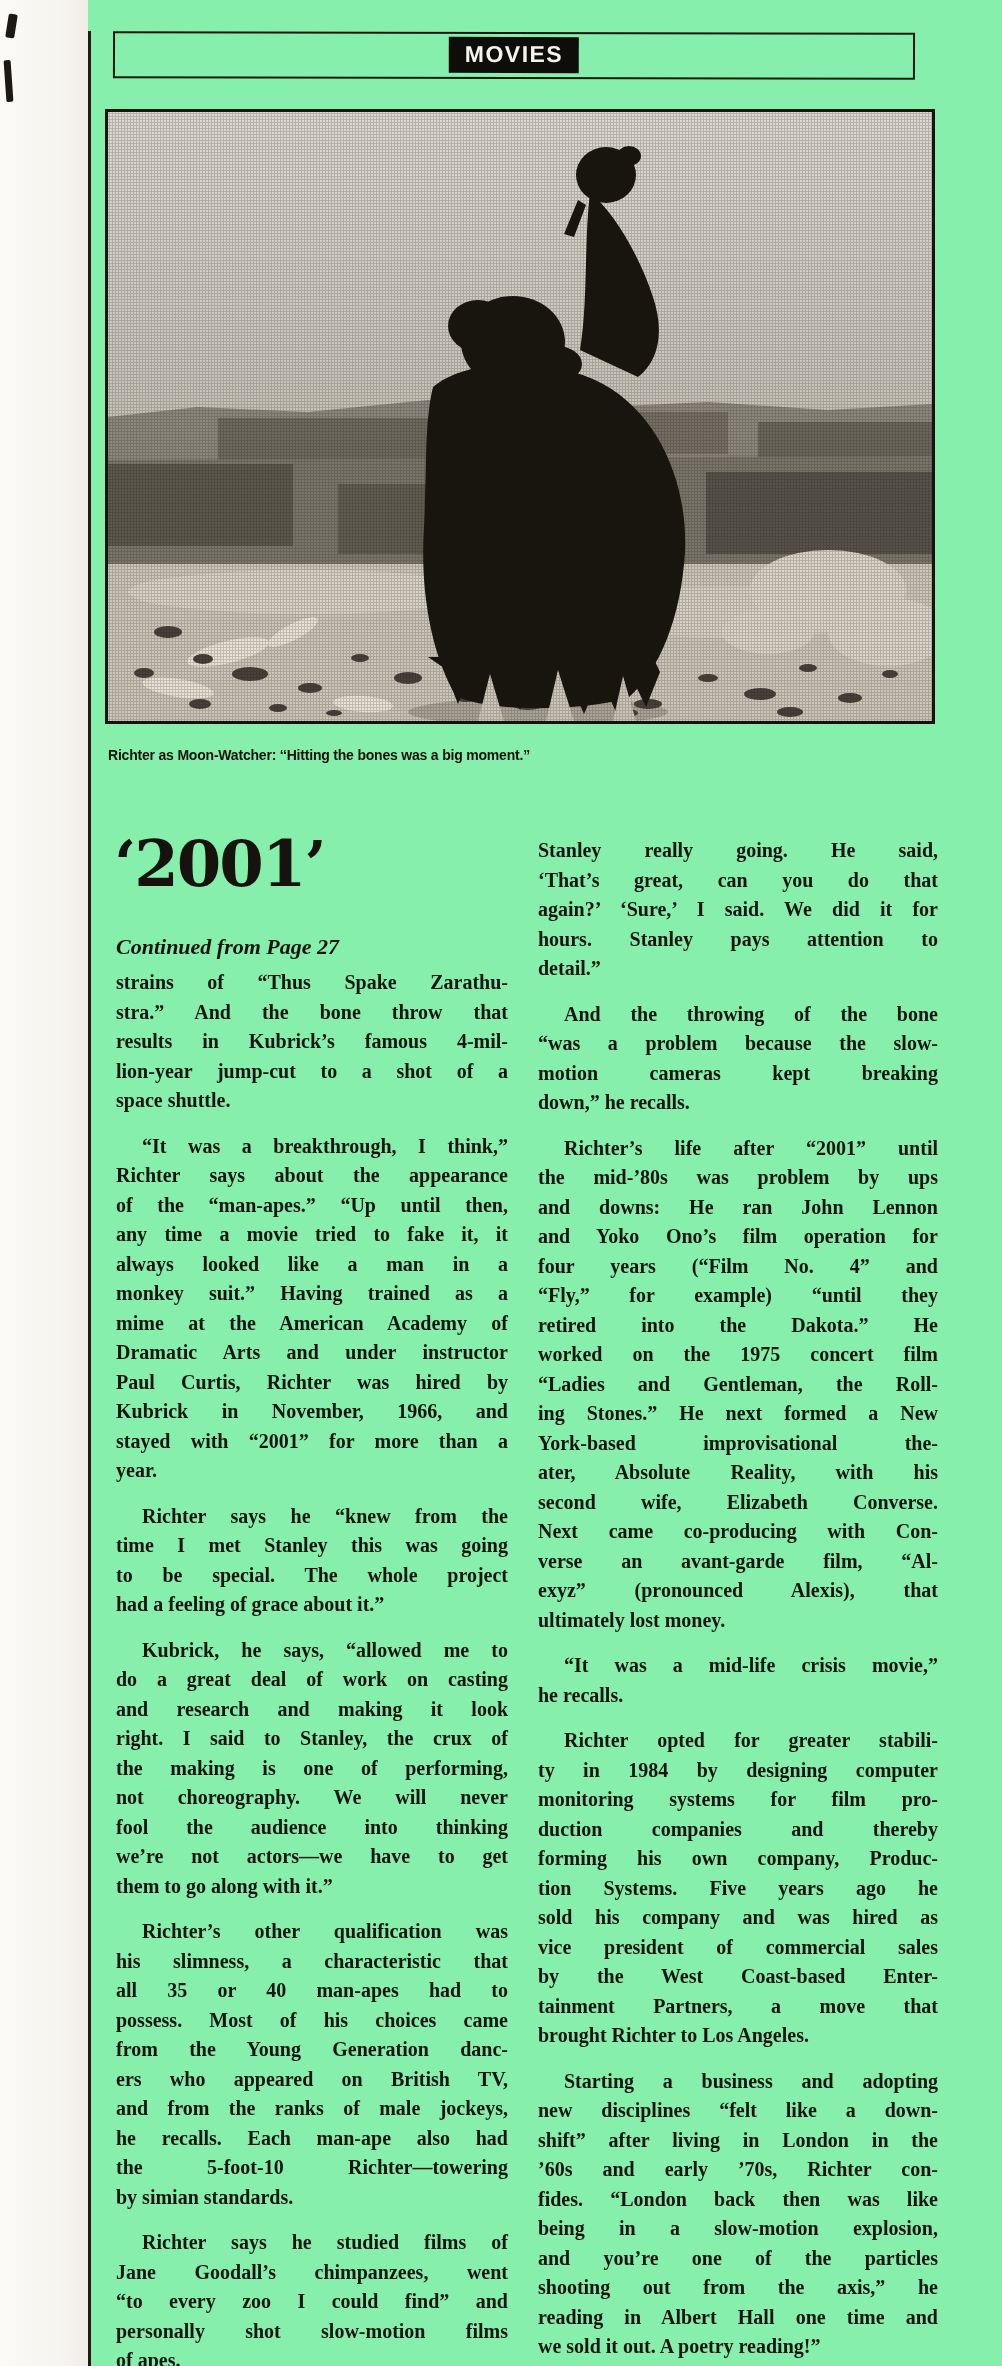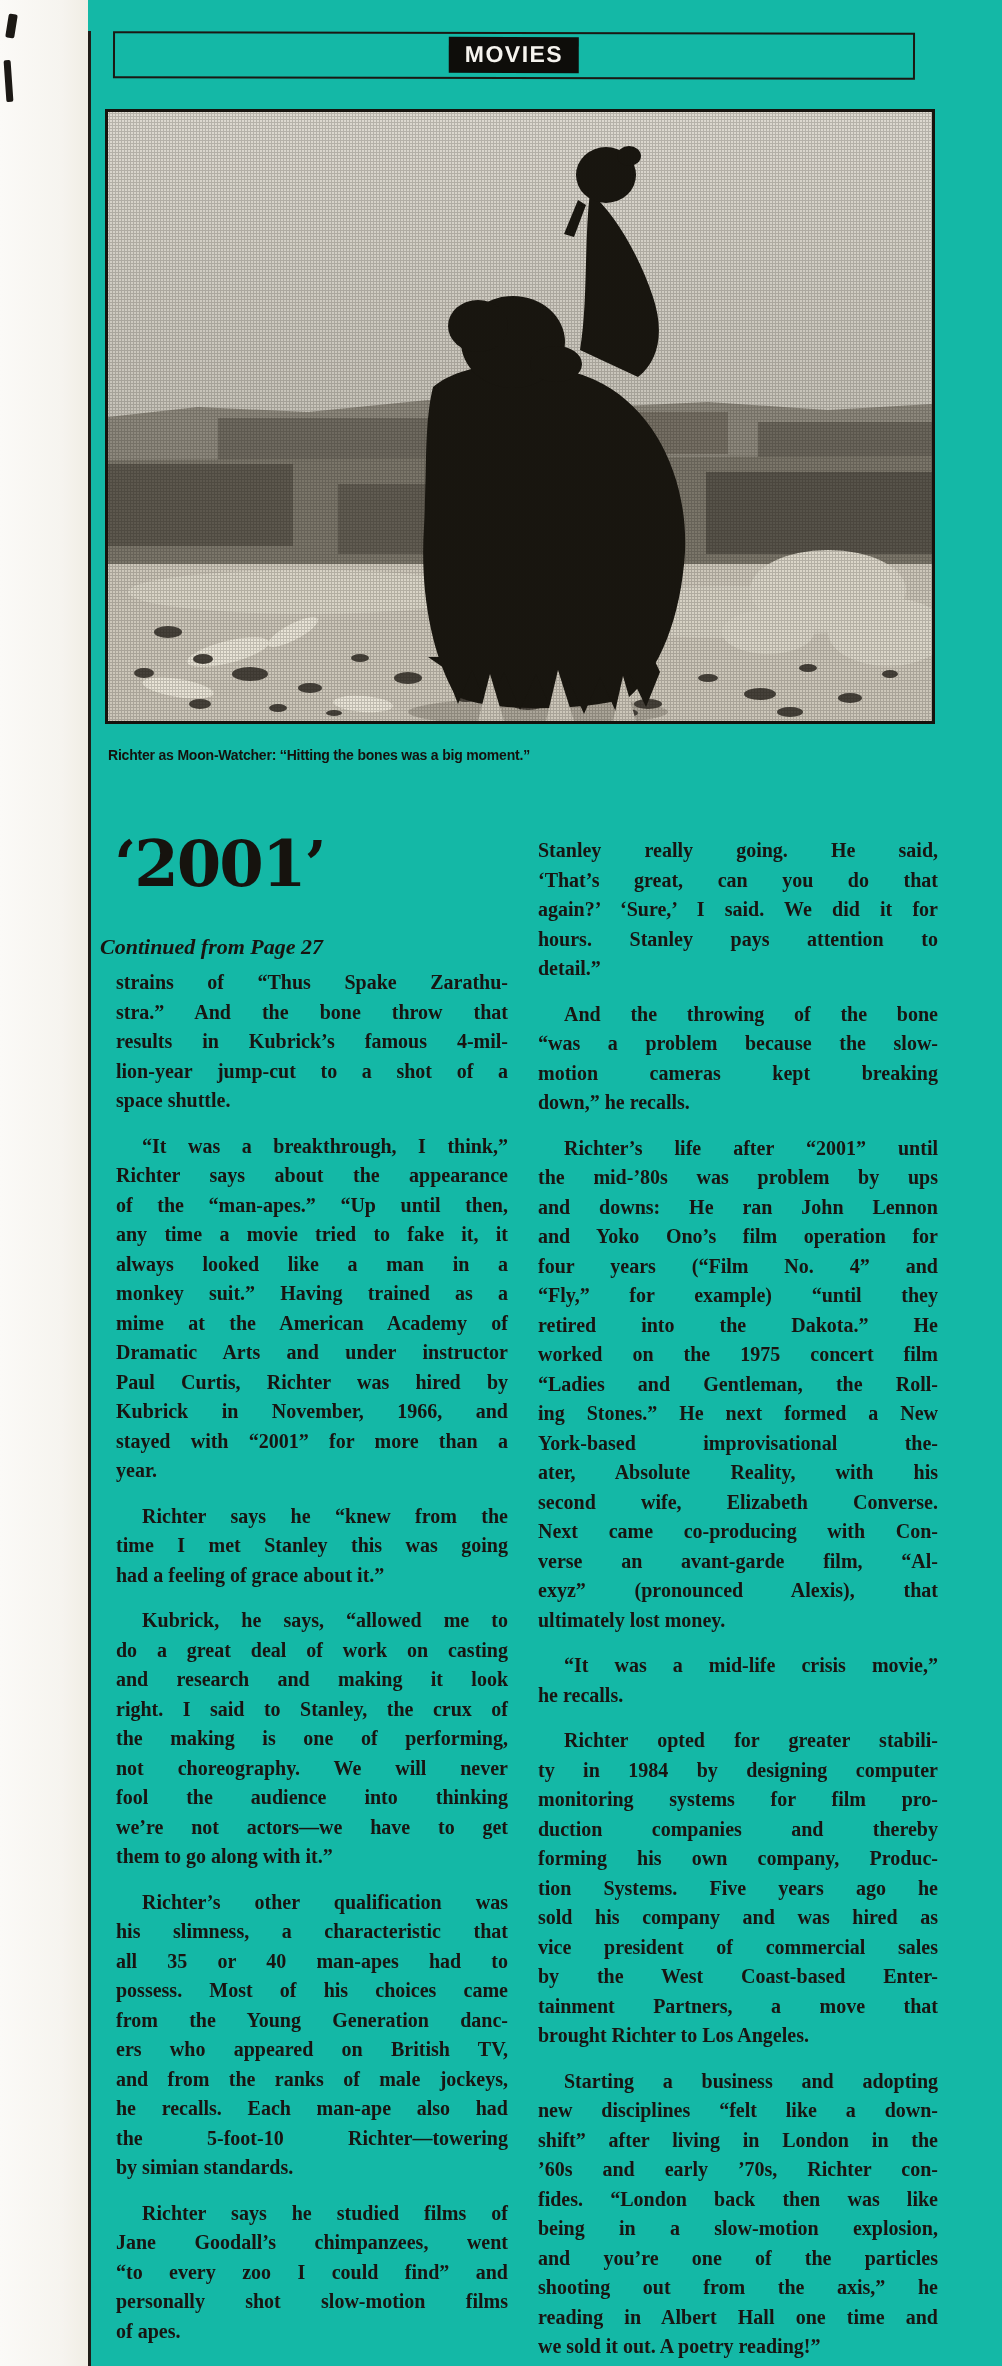--- a/index.html
+++ b/index.html
@@ -1,19 +1,19 @@
 <!DOCTYPE html>
 <html><head>
 <meta charset="utf-8">
 <style>
   * { margin:0; padding:0; box-sizing:border-box; }
   html,body { background:#e8e5dd; }
   .page {
     position:relative; width:1002px; height:2366px;
-    background:#14b8a6; overflow:hidden;
+    background:#86efac; overflow:hidden;
     font-family:"Liberation Serif", serif;
   }
   .left-strip { position:absolute; left:0; top:0; width:88px; height:2366px;
     background:linear-gradient(90deg,#fbfaf7 0%,#f6f4ef 70%,#f0ede4 100%); }
   .artifact { position:absolute; background:#1c1915; border-radius:2px; }
   .artifact.a1 { left:7px; top:14px; width:9px; height:24px; transform:rotate(9deg); }
   .artifact.a2 { left:5px; top:60px; width:7px; height:42px; transform:rotate(-4deg); }
   .v-rule { position:absolute; left:88px; top:31px; width:3px; height:2335px; background:#201d18; }
 
   .movies-box {
@@ -43,21 +43,21 @@
     font-family:"Liberation Sans", sans-serif; font-weight:700;
     font-size:14px; letter-spacing:-0.2px; color:#14110d; line-height:30px;
   }
 
   .headline {
     position:absolute; left:114px; top:822px;
     font-family:"DejaVu Serif", serif; font-weight:700;
     font-size:64px; letter-spacing:-2px; color:#16130e; line-height:84px;
   }
   .kicker {
-    position:absolute; left:100px; top:934px;
+    position:absolute; left:116px; top:934px;
     font-family:"Liberation Serif", serif; font-weight:700; font-style:italic;
     font-size:22px; color:#171410;
   }
 
   .col {
     position:absolute; color:#181512;
     font-family:"Liberation Serif", serif; font-weight:700; font-size:20px;
   }
   .col-left  { left:116px; top:968px; width:392px; }
   .col-right { left:538px; top:836px; width:400px; }
@@ -190,20 +190,21 @@
         <div class="line">mime at the American Academy of</div>
         <div class="line">Dramatic Arts and under instructor</div>
         <div class="line">Paul Curtis, Richter was hired by</div>
         <div class="line">Kubrick in November, 1966, and</div>
         <div class="line">stayed with “2001” for more than a</div>
         <div class="line last">year.</div>
       </div>
       <div class="para">
         <div class="line indent">Richter says he “knew from the</div>
         <div class="line">time I met Stanley this was going</div>
+        <div class="line">to be special. The whole project</div>
         <div class="line last">had a feeling of grace about it.”</div>
       </div>
       <div class="para">
         <div class="line indent">Kubrick, he says, “allowed me to</div>
         <div class="line">do a great deal of work on casting</div>
         <div class="line">and research and making it look</div>
         <div class="line">right. I said to Stanley, the crux of</div>
         <div class="line">the making is one of performing,</div>
         <div class="line">not choreography. We will never</div>
         <div class="line">fool the audience into thinking</div>

